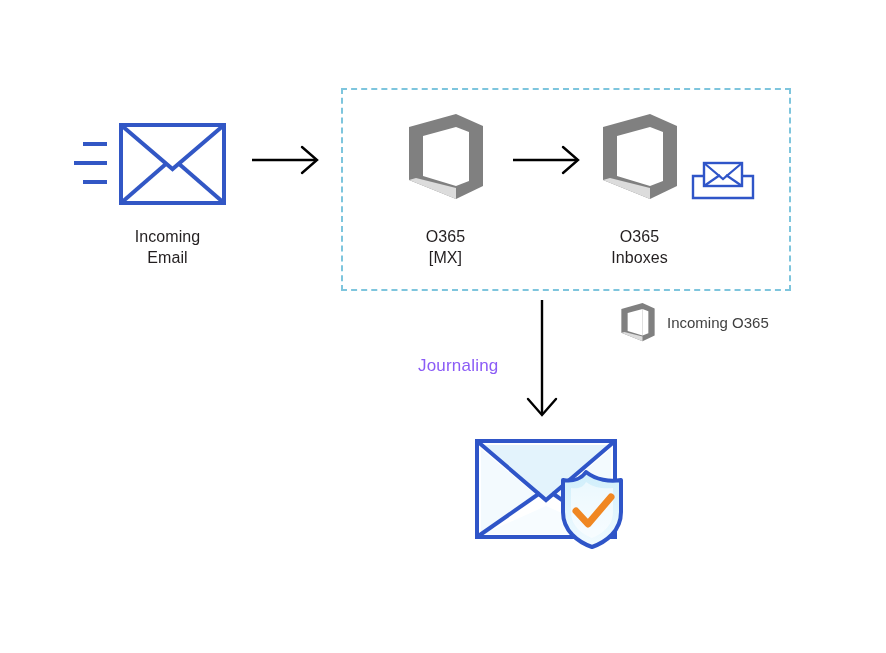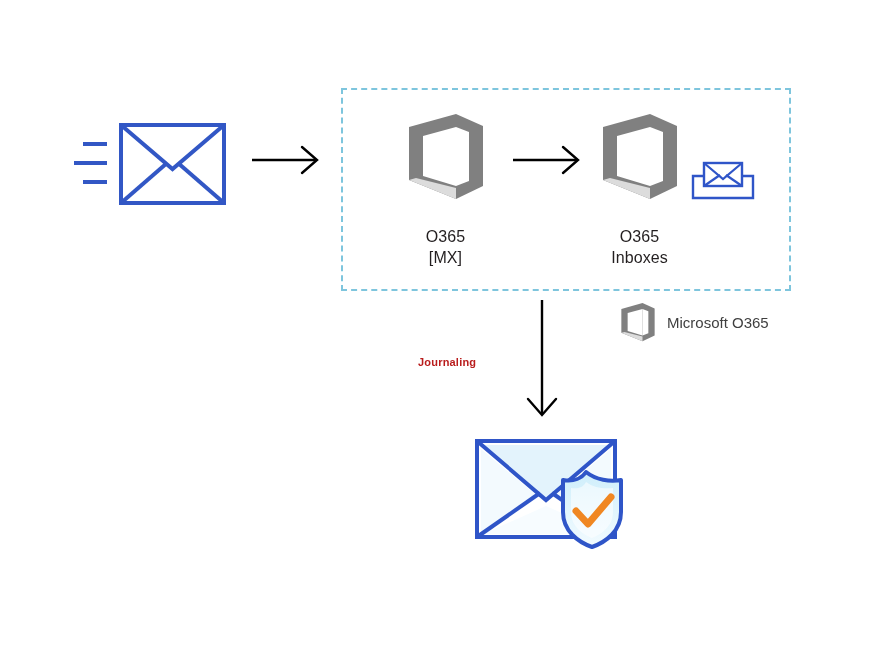--- a/index.html
+++ b/index.html
@@ -24,23 +24,23 @@
     font-family: "Liberation Sans", sans-serif;
     font-size: 16px;
     color: #231f20;
     text-align: center;
     line-height: 21px;
     white-space: pre-line;
     letter-spacing: 0.1px;
   }
   .journaling-label {
     font-family: "Liberation Sans", sans-serif;
-    font-size: 11px;
-    font-weight: bold;
-    color: #b91c1c;
+    font-size: 17px;
+    font-weight: normal;
+    color: #8b5cf6;
     letter-spacing: 0.2px;
     white-space: nowrap;
   }
   .legend-label {
     font-family: "Liberation Sans", sans-serif;
     font-size: 15px;
     color: #3f3f3f;
     white-space: nowrap;
   }
 
@@ -66,20 +66,22 @@
       <line x1="13" y1="64" x2="37" y2="64" stroke="#3257c5" stroke-width="4" stroke-linecap="butt"></line>
 
       <rect x="51" y="7" width="103" height="78" fill="#ffffff" stroke="#3257c5" stroke-width="4"></rect>
 
       <path d="M51 7 L102.5 51 L154 7" fill="none" stroke="#3257c5" stroke-width="4" stroke-linejoin="miter"></path>
       <path d="M51 85 L97 45" fill="none" stroke="#3257c5" stroke-width="4"></path>
       <path d="M154 85 L108 45" fill="none" stroke="#3257c5" stroke-width="4"></path>
     </svg>
   </div>
 
+  <div class="abs label" style="left:95px; top:226px; width:145px;">Incoming
+Email</div>
 
   <div class="abs" style="left:252px; top:142px; width:72px; height:36px;">
     <svg width="72" height="36" viewBox="0 0 72 36">
       <line x1="0" y1="18" x2="64" y2="18" stroke="#000000" stroke-width="2.4"></line>
       <path d="M50 5 L65 18 L50 31" fill="none" stroke="#000000" stroke-width="2.4" stroke-linecap="round" stroke-linejoin="miter"></path>
     </svg>
   </div>
 
   <div class="abs dashed-box" style="left:341px; top:88px; width:450px; height:203px;"></div>
 
@@ -131,21 +133,21 @@
 Inboxes</div>
 
   <div class="abs" style="left:620px; top:302px; width:36px; height:40px;">
     <svg width="36" height="40" viewBox="0 0 80 88">
       <path d="M3 15 L50 2 L77 14 L77 74 L50 87 L3 68 L3 15 Z" fill="#808080"></path>
       <path d="M17 24 L50 15 L50 74 L17 64 L17 24 Z" fill="#ffffff"></path>
       <path d="M50 15 L50 74 L63 69 L63 20 L50 15 Z" fill="#ffffff"></path>
       <path d="M3 68 L50 87 L50 76 L10 66 Z" fill="#dcdcdc"></path>
     </svg>
   </div>
-  <div class="abs legend-label" style="left:667px; top:314px;">Microsoft O365</div>
+  <div class="abs legend-label" style="left:667px; top:314px;">Incoming O365</div>
 
   <div class="abs journaling-label" style="left:418px; top:356px;">Journaling</div>
 
   <div class="abs" style="left:520px; top:300px; width:44px; height:122px;">
     <svg width="44" height="122" viewBox="0 0 44 122">
       <line x1="22" y1="0" x2="22" y2="114" stroke="#000000" stroke-width="2.4"></line>
       <path d="M8 99 L22 115 L36 99" fill="none" stroke="#000000" stroke-width="2.4" stroke-linecap="round" stroke-linejoin="miter"></path>
     </svg>
   </div>
 

